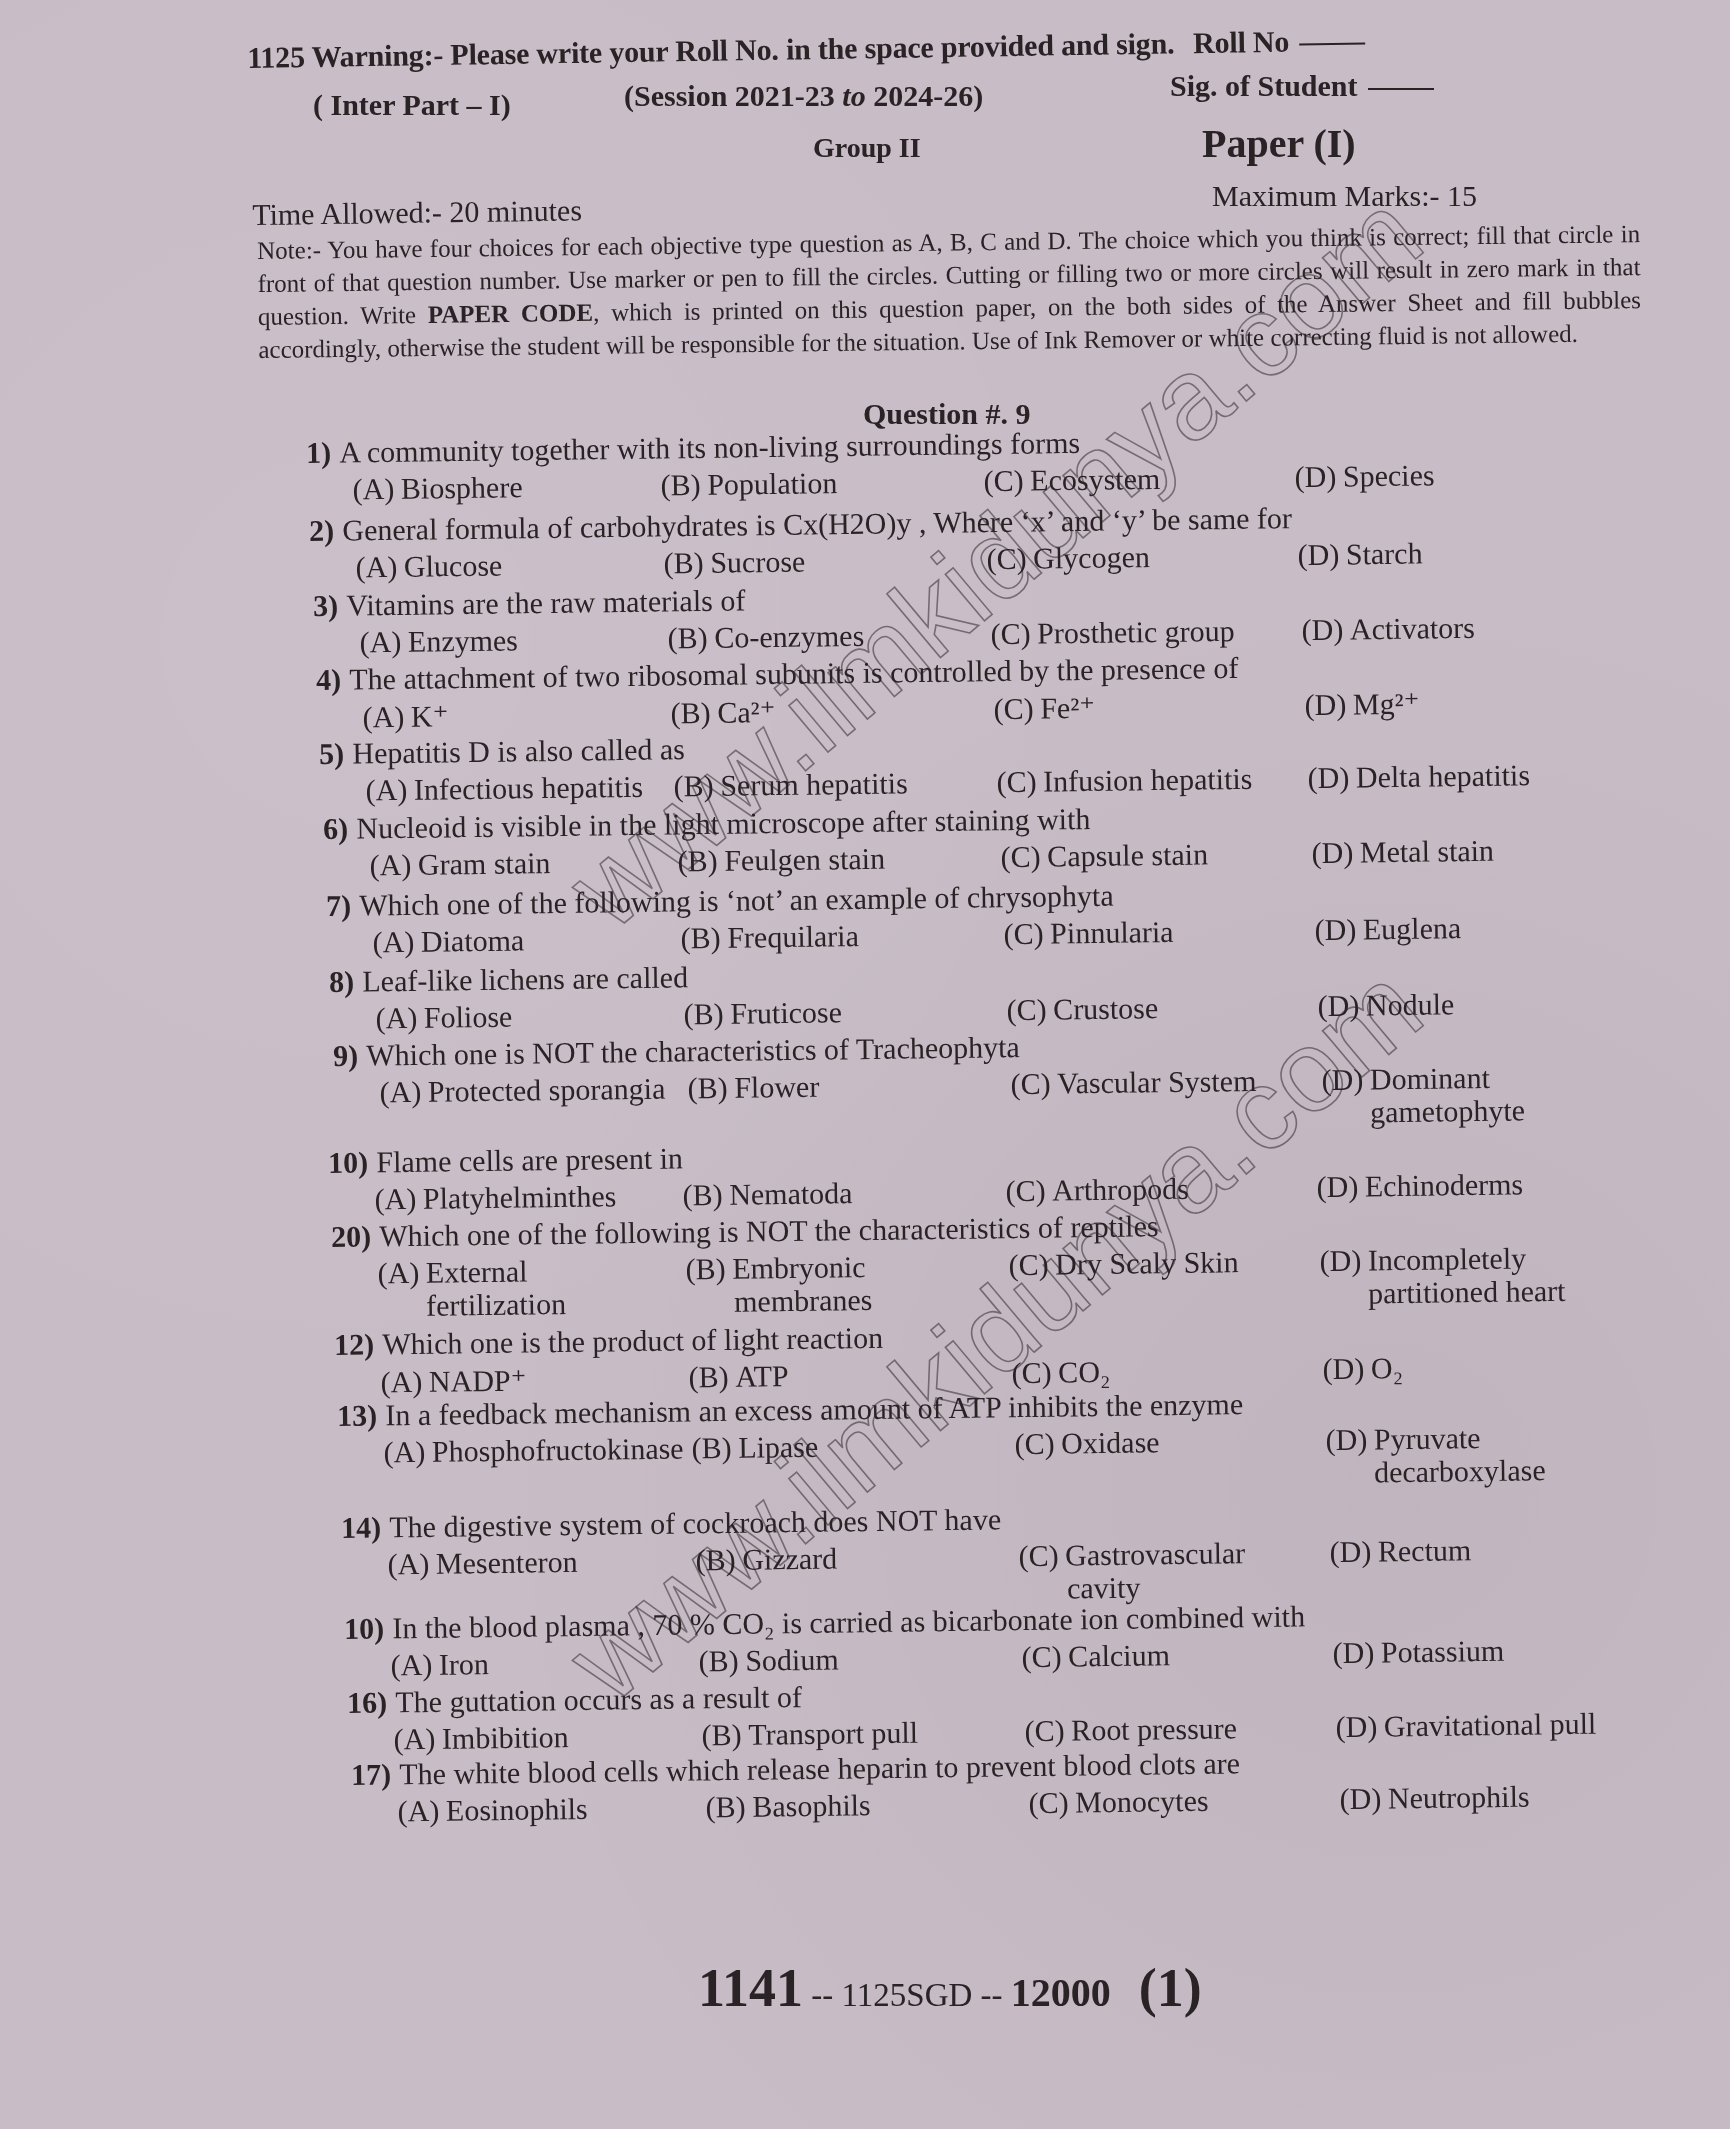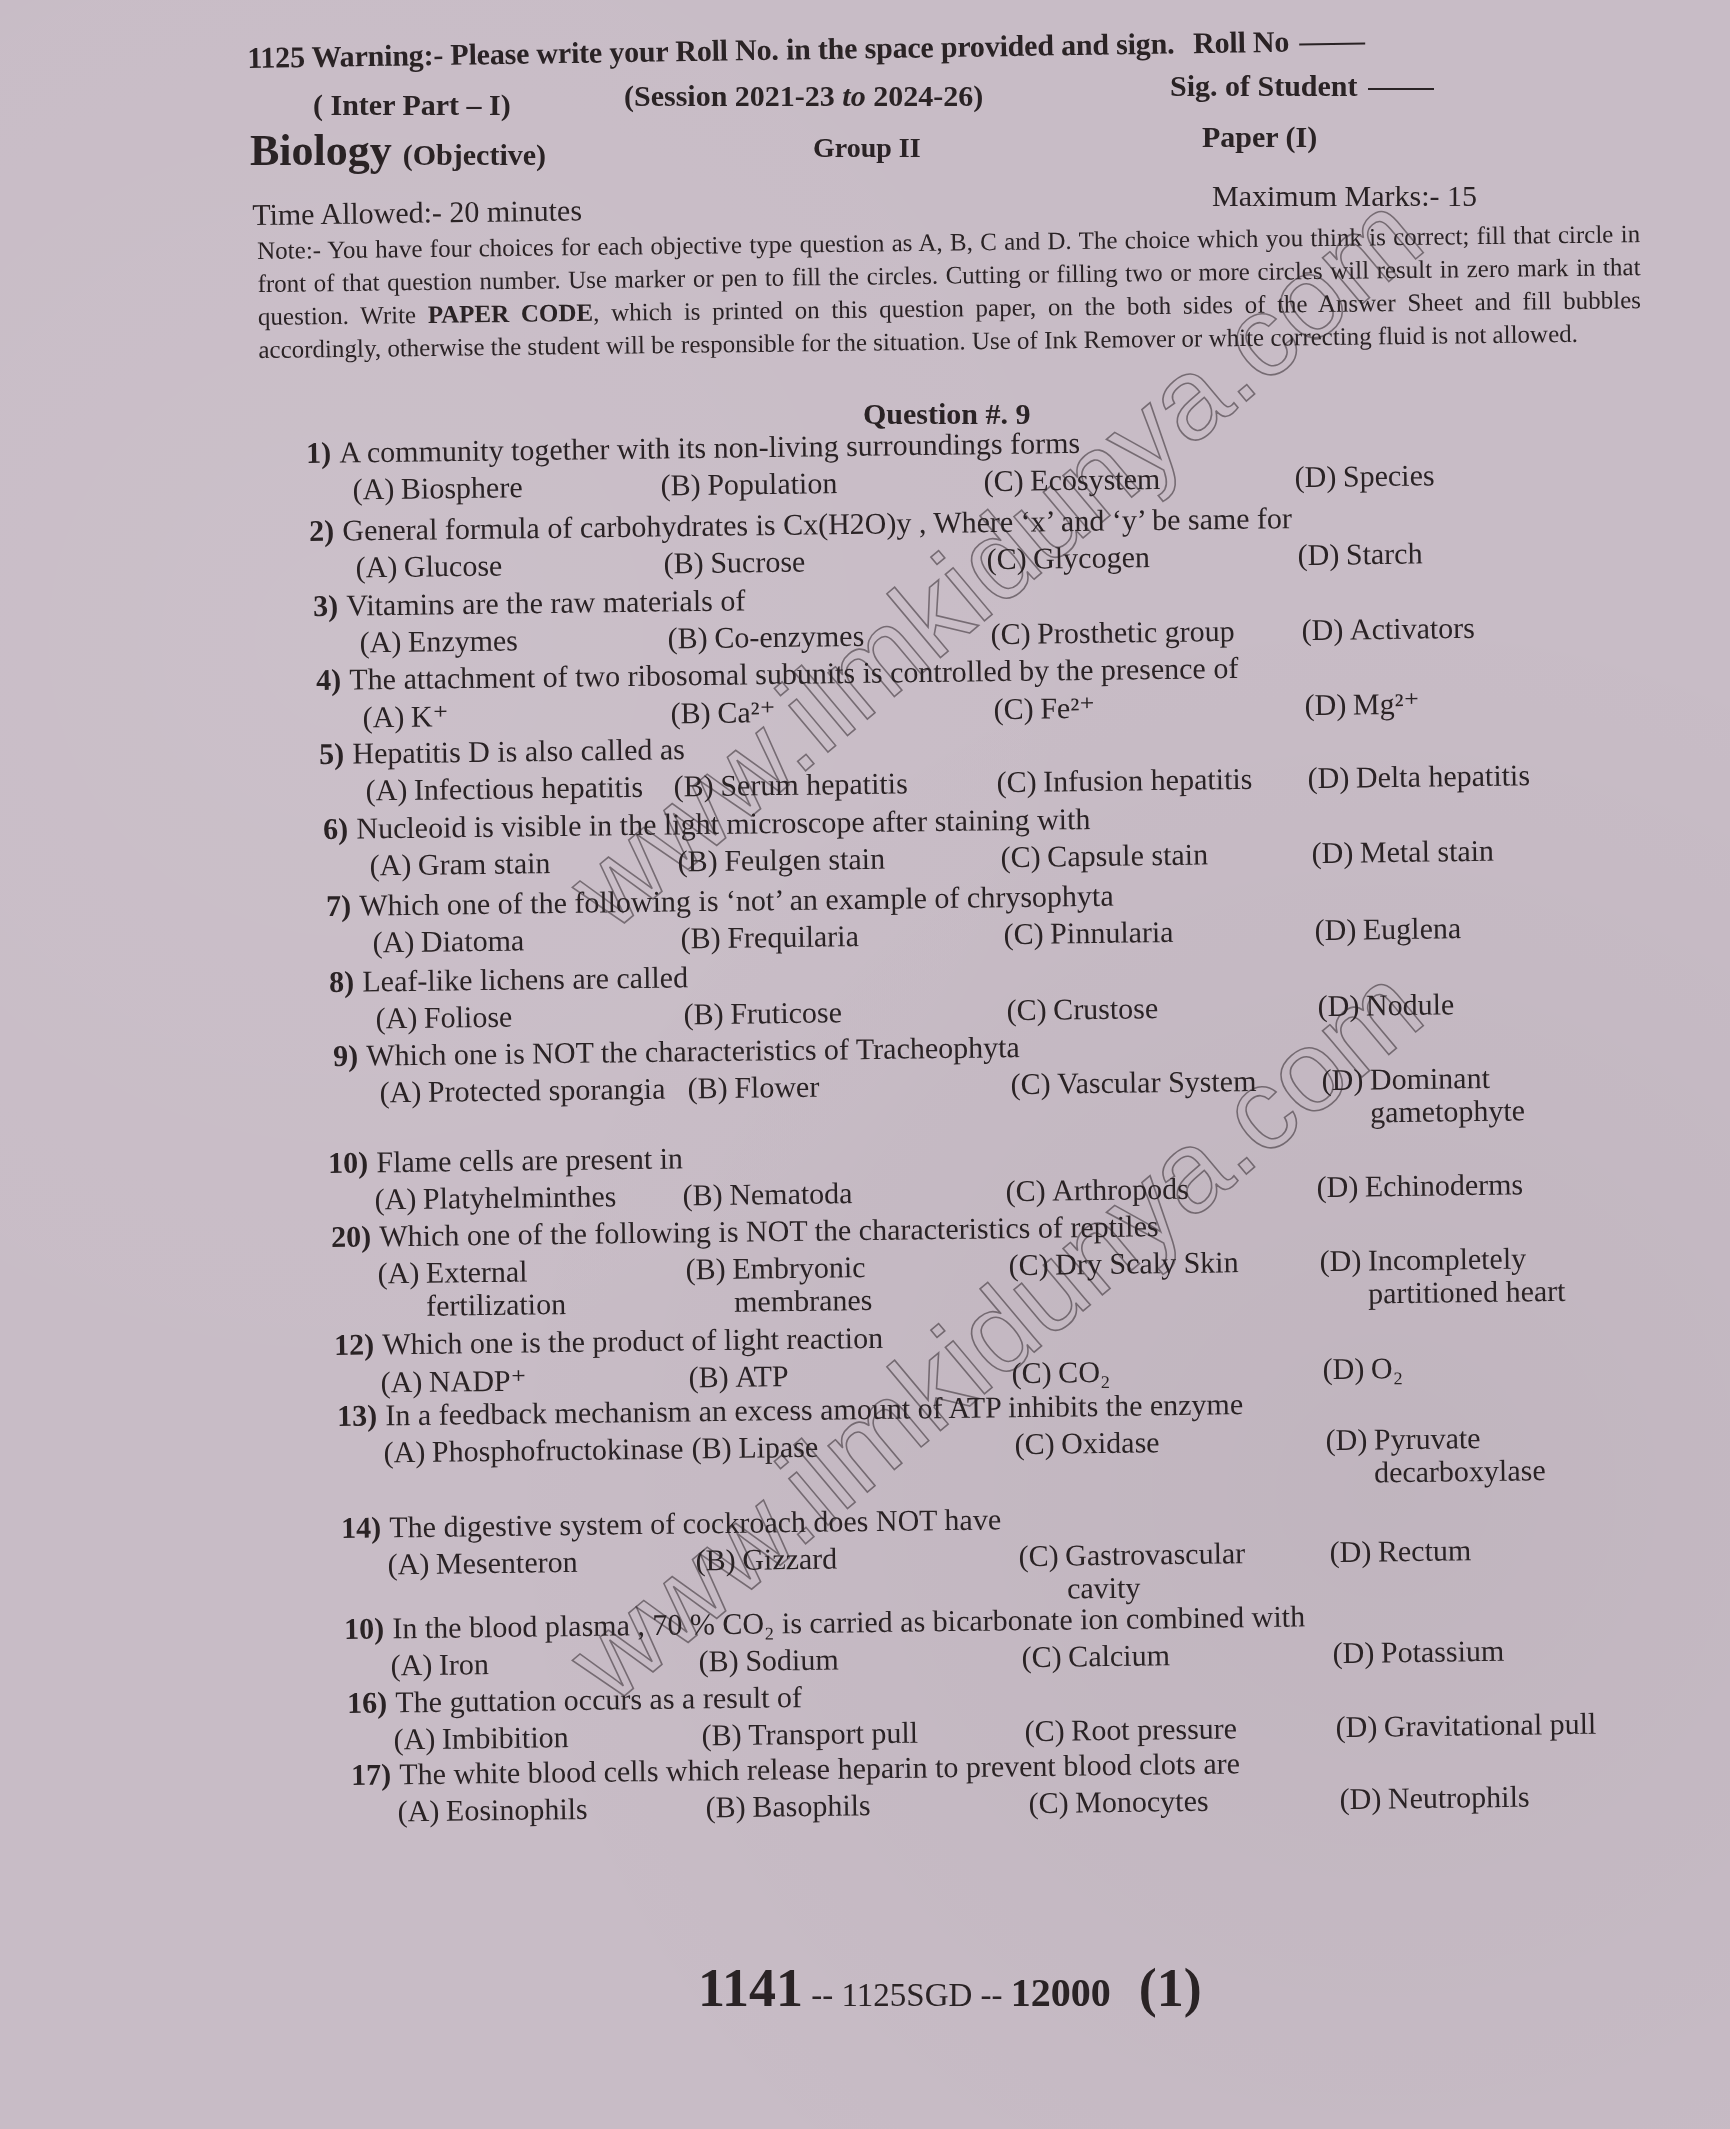--- a/index.html
+++ b/index.html
@@ -19,21 +19,21 @@
   
   .warn { left: 247px; top: 41px; font-size: 30px; font-weight: bold; transform: rotate(-0.9deg); transform-origin: left top; letter-spacing: -0.2px; }
   .dash { display: inline-block; width: 66px; border-bottom: 2.5px solid #2a2325; vertical-align: middle; margin-left: 10px; }
   .inter { left: 313px; top: 88px; font-size: 30px; font-weight: bold; }
   .session { left: 624px; top: 79px; font-size: 30px; font-weight: bold; }
   .session i { font-weight: bold; }
   .sig { left: 1170px; top: 69px; font-size: 30px; font-weight: bold; }
   .subject { left: 250px; top: 125px; font-size: 44px; font-weight: bold; }
   .subject small { font-size: 30px; }
   .group { left: 813px; top: 132px; font-size: 28px; font-weight: bold; }
-  .paper { left: 1202px; top: 120px; font-size: 30px; font-weight: bold; }
+  .paper { left: 1202px; top: 120px; font-size: 40px; font-weight: bold; }
   .time { left: 252px; top: 198px; font-size: 30px; transform: rotate(-0.8deg); transform-origin: left top; }
   .code { left: 658px; top: 174px; font-family: "Liberation Sans", "DejaVu Sans", sans-serif; font-size: 44px; font-weight: bold; letter-spacing: 0.8px; }
   .marks { left: 1212px; top: 179px; font-size: 30px; }
 
   .note {
     left: 257px; top: 234px; width: 1383px; white-space: normal;
     font-size: 25px; line-height: 33px; text-align: justify;
     transform: rotate(-0.7deg); transform-origin: left top;
   }
   .note b { font-weight: bold; }
@@ -76,24 +76,20 @@
     <span>1125 Warning:- Please write your Roll No. in the space provided and sign.</span>
     <span style="margin-left:11.5px">Roll No</span><span class="dash"></span>
   </div>
   <div class="abs inter">( Inter Part – I)</div>
   <div class="abs session">
     <span>(Session 2021-23 </span><i>to</i><span> 2024-26)</span>
   </div>
   <div class="abs sig">
     <span>Sig. of Student</span><span class="dash"></span>
   </div>
-  <div class="abs subject">
-    <span>Biology</span>
-    <small>(Objective)</small>
-  </div>
   <div class="abs group">Group II</div>
   <div class="abs paper">Paper (I)</div>
   <div class="abs time">Time Allowed:- 20 minutes</div>
   <div class="abs marks">Maximum Marks:- 15</div>
 
   <div class="abs note">
     <span>Note:- You have four choices for each objective type question as A, B, C and D. The choice which you think is correct; fill that circle in front of that question number. Use marker or pen to fill the circles. Cutting or filling two or more circles will result in zero mark in that question. Write </span><b>PAPER CODE</b><span>, which is printed on this question paper, on the both sides of the Answer Sheet and fill bubbles accordingly, otherwise the student will be responsible for the situation. Use of Ink Remover or white correcting fluid is not allowed.</span>
   </div>
 
   <div class="abs qhead">Question #. 9</div>

